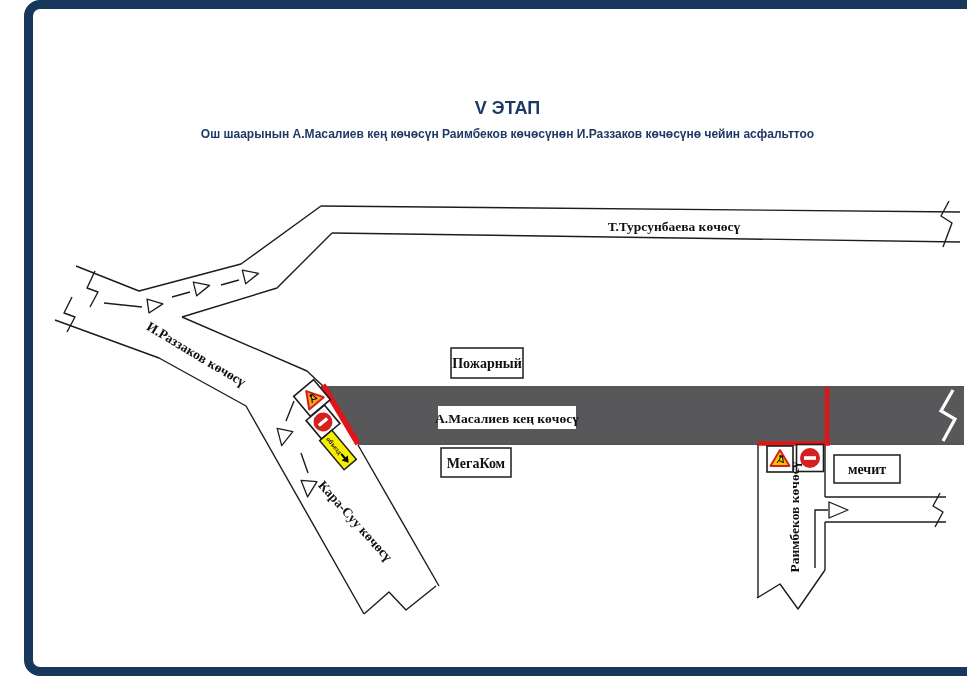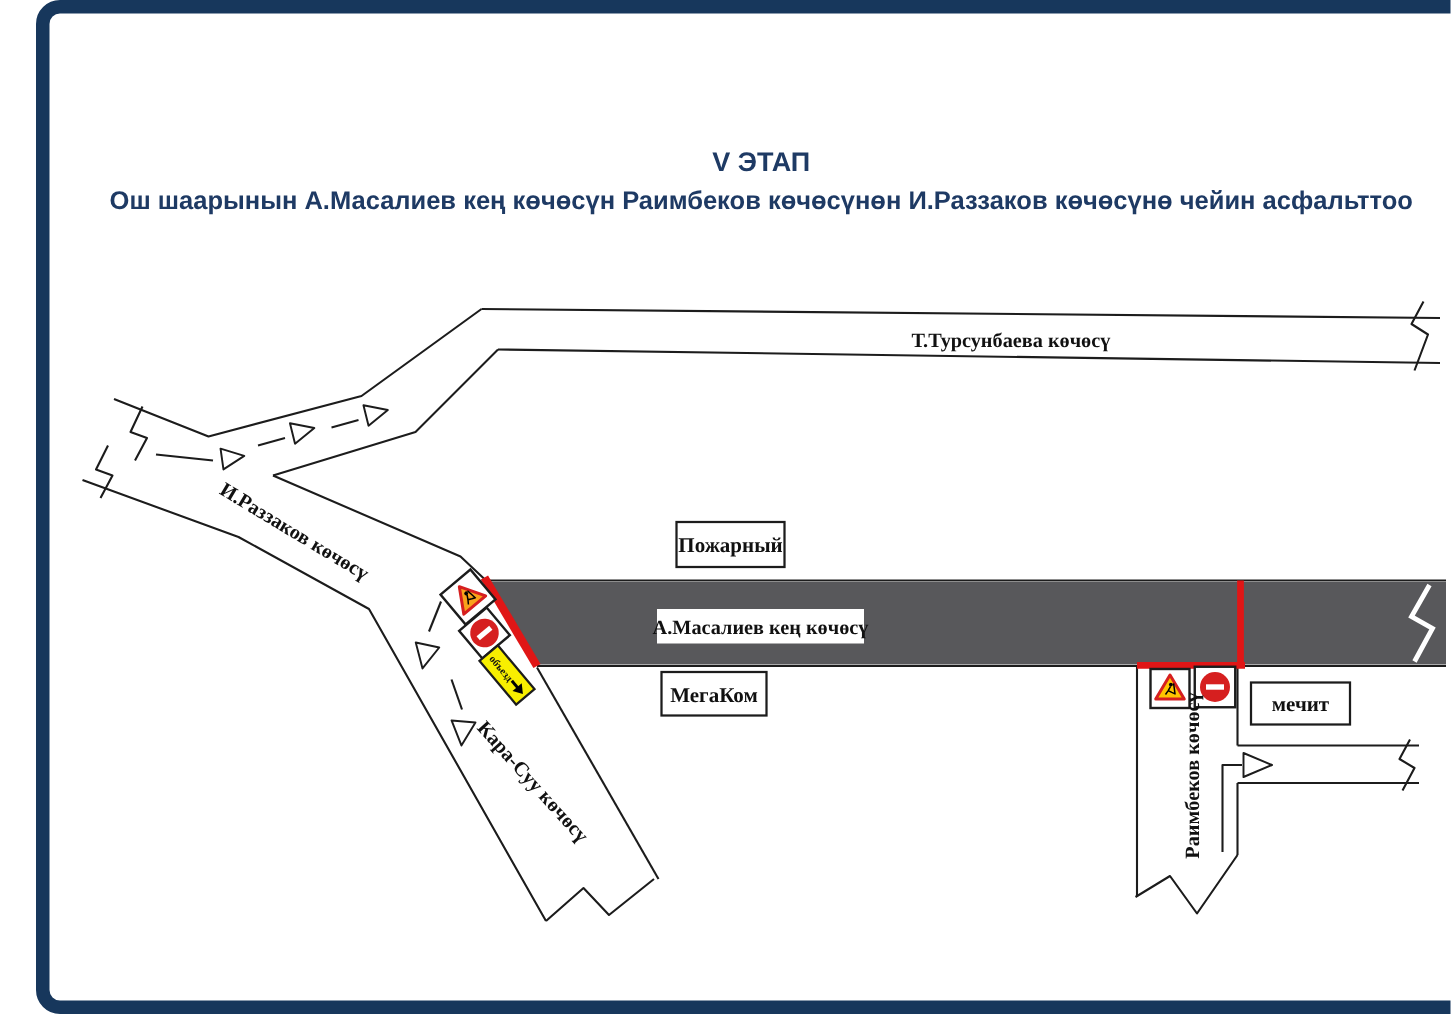--- a/index.html
+++ b/index.html
@@ -9,21 +9,21 @@
     background:#fff;overflow:hidden;
     font-family:"Liberation Sans",sans-serif;
     margin-left:24px;
   }
   .titles{
     position:absolute;top:86px;left:0;width:100%;
     text-align:center;color:#1e3a64;z-index:2;
   }
   .stage{font-size:18px;font-weight:bold;line-height:26px;}
   .desc{
-    font-size:17px;font-weight:bold;line-height:26px;
+    font-size:12px;font-weight:bold;line-height:26px;
     width:880px;margin:0 auto;
   }
   svg{position:absolute;left:0;top:0;z-index:1;}
   svg text{font-family:"Liberation Serif",serif;font-weight:bold;fill:#111;}
   .edge{stroke:#1c1c1c;stroke-width:1.4;fill:none;stroke-linejoin:round;}
   .arrowhead{fill:#fff;stroke:#1c1c1c;stroke-width:1.3;stroke-linejoin:round;}
   .lbl{font-size:13.5px;}
   .boxlbl{font-size:14px;}
 </style>
 </head>

